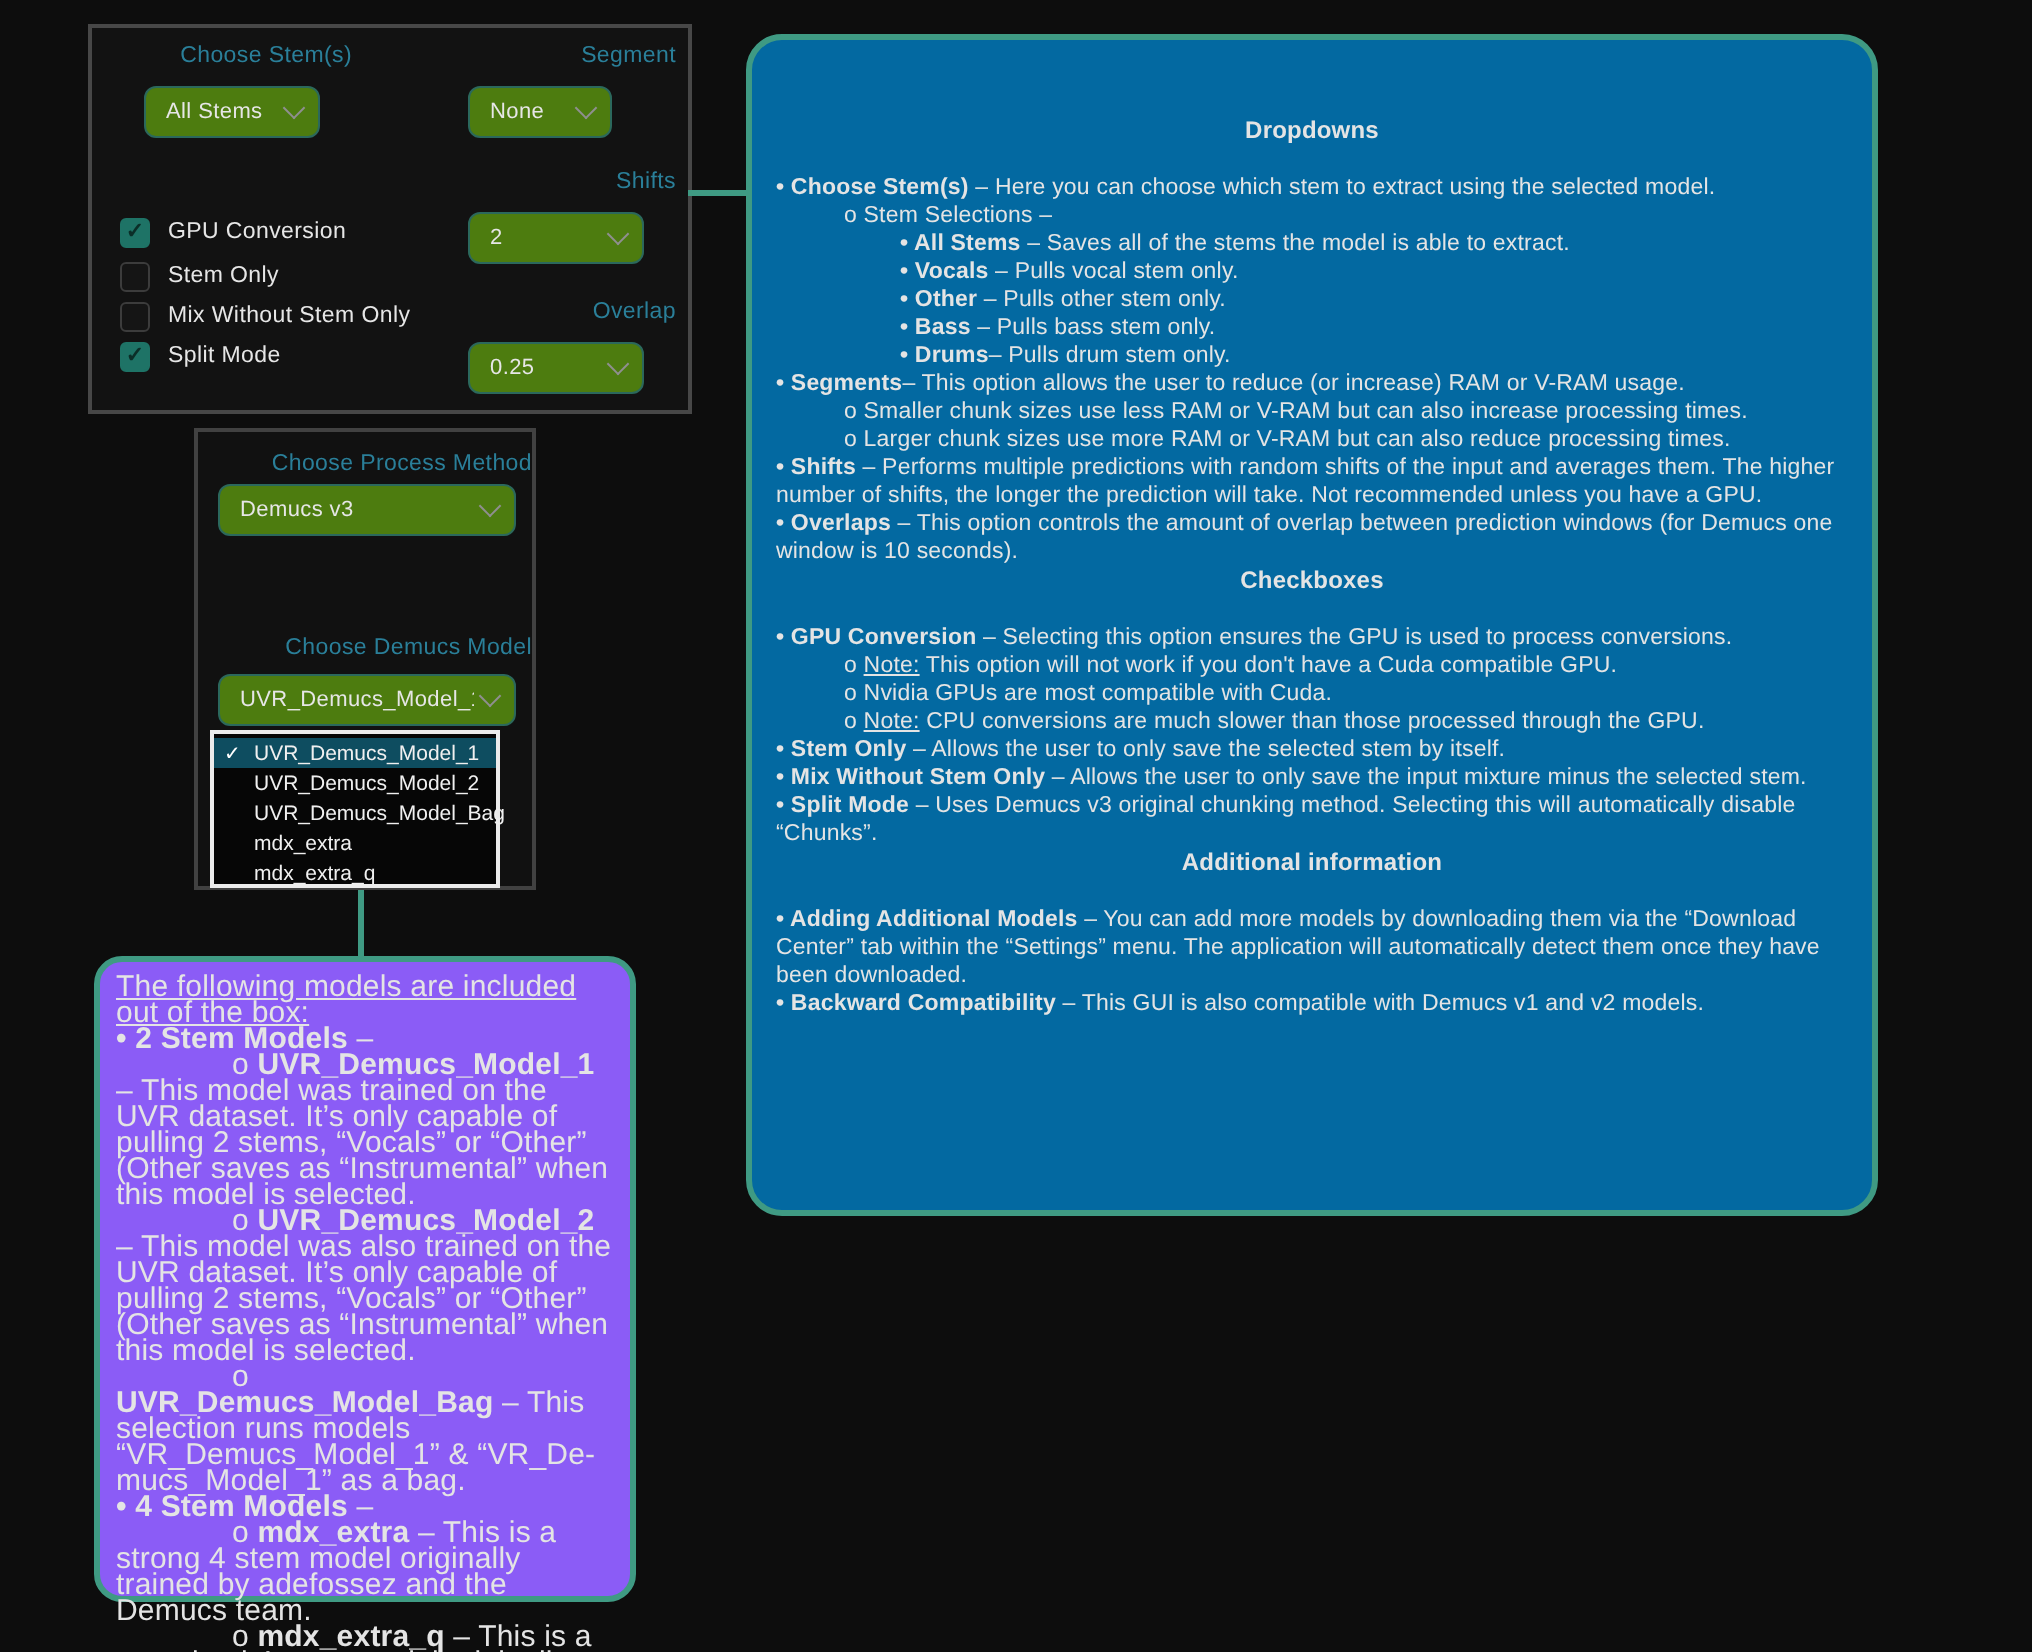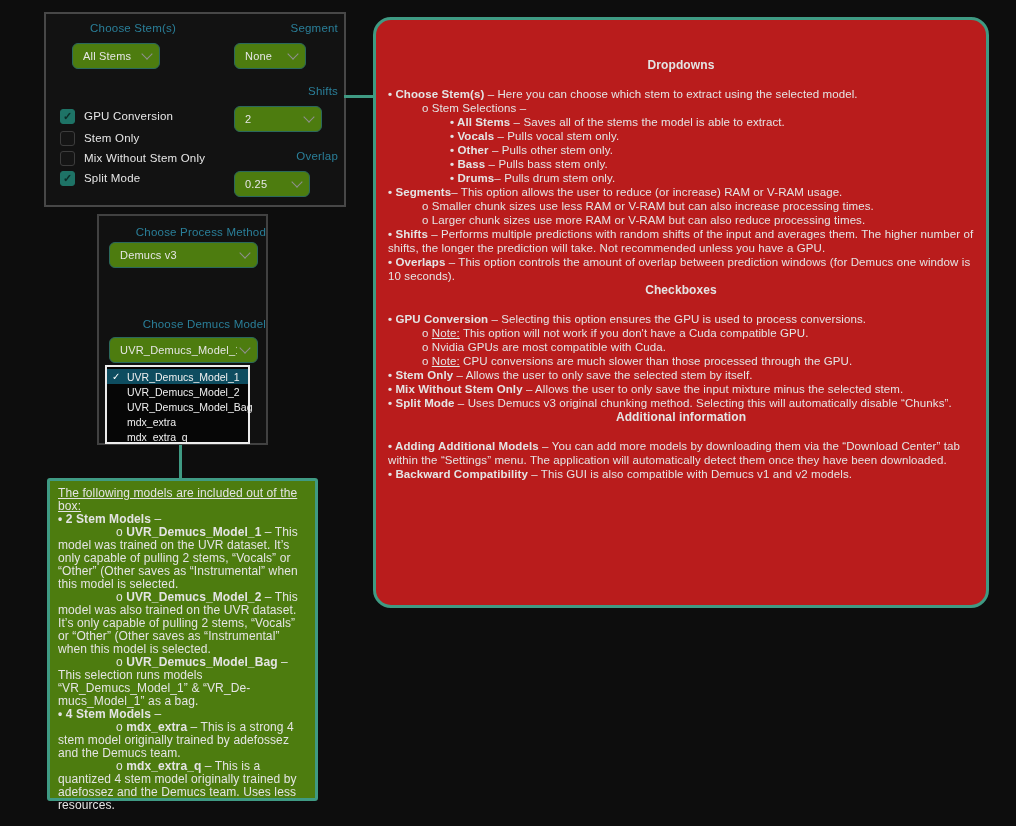--- a/index.html
+++ b/index.html
@@ -30,33 +30,33 @@
            border:2px solid #ececec;background:#060606;padding:2px 0;}
   .opt{display:flex;align-items:center;height:15px;font-size:10.5px;color:#f0f0f0;cursor:pointer;padding-left:5px;}
   .opt .optcheck{width:15px;flex:none;font-size:10px;color:#fff;}
   .opt.selected{background:#0e4d60;}
 
   
   .hline{position:absolute;left:344px;top:95px;width:31px;height:3px;background:#3f9a83;}
   .vline{position:absolute;left:179px;top:444px;width:3px;height:36px;background:#3f9a83;}
 
   
-  .p-models{left:47px;top:478px;width:271px;height:323px;border:3px solid #3f9a83;border-radius:3px;background:#4d7c0f;
-            padding:6px 8px;font-size:12px;line-height:13px;letter-spacing:.1px;color:#e4e4e4;}
+  .p-models{left:47px;top:478px;width:271px;height:323px;border:3px solid #3f9a83;border-radius:14px;background:#8b5cf6;
+            padding:6px 8px;font-size:15px;line-height:13px;letter-spacing:.1px;color:#e4e4e4;}
   .p-models p{margin:0;}
   .mb-title{margin-bottom:9px;}
   .mb-title .u{text-decoration:underline;}
   .mb-g{margin-bottom:12px;}
   .mb-g2{margin-top:13px;margin-bottom:12px;}
   .mb-ind{text-indent:58px;}
   .b{font-weight:bold;}
   .u{text-decoration:underline;}
 
   
-  .p-help{left:373px;top:17px;width:616px;height:591px;border:3px solid #3f9a83;border-radius:18px;background:#b91c1c;
+  .p-help{left:373px;top:17px;width:566px;height:591px;border:3px solid #3f9a83;border-radius:18px;background:#0369a1;
           padding:38px 12px 0 12px;font-size:11.5px;line-height:14px;letter-spacing:.1px;color:#e4e4e4;}
   .p-help p{margin:0;}
   .p-help .h{font-weight:bold;font-size:12px;text-align:center;margin-bottom:15px;}
   .ind1{padding-left:34px;}
   .ind2{padding-left:62px;}
   .mt11{margin-top:11px;}
   .mt15{margin-top:15px;}
   .h2head{margin-top:45px;margin-bottom:13px;}
   .h3head{margin-top:9px;margin-bottom:14px;}
 </style>
@@ -78,21 +78,21 @@
       <span class="chev"></span>
     </div>
 
     <div class="lbl" style="left:172px;top:71px;width:120px">Shifts</div>
     <div class="select" style="left:188px;top:92px;width:88px">
       <span class="val">2</span>
       <span class="chev"></span>
     </div>
 
     <div class="lbl" style="left:172px;top:136px;width:120px">Overlap</div>
-    <div class="select" style="left:188px;top:157px;width:76px">
+    <div class="select" style="left:188px;top:157px;width:88px">
       <span class="val">0.25</span>
       <span class="chev"></span>
     </div>
 
     <div class="cbrow" style="top:94px">
       <span class="cb checked">
           <span class="cbmark">✓</span>
         </span>
       <span class="cbl">GPU Conversion</span>
     </div>

